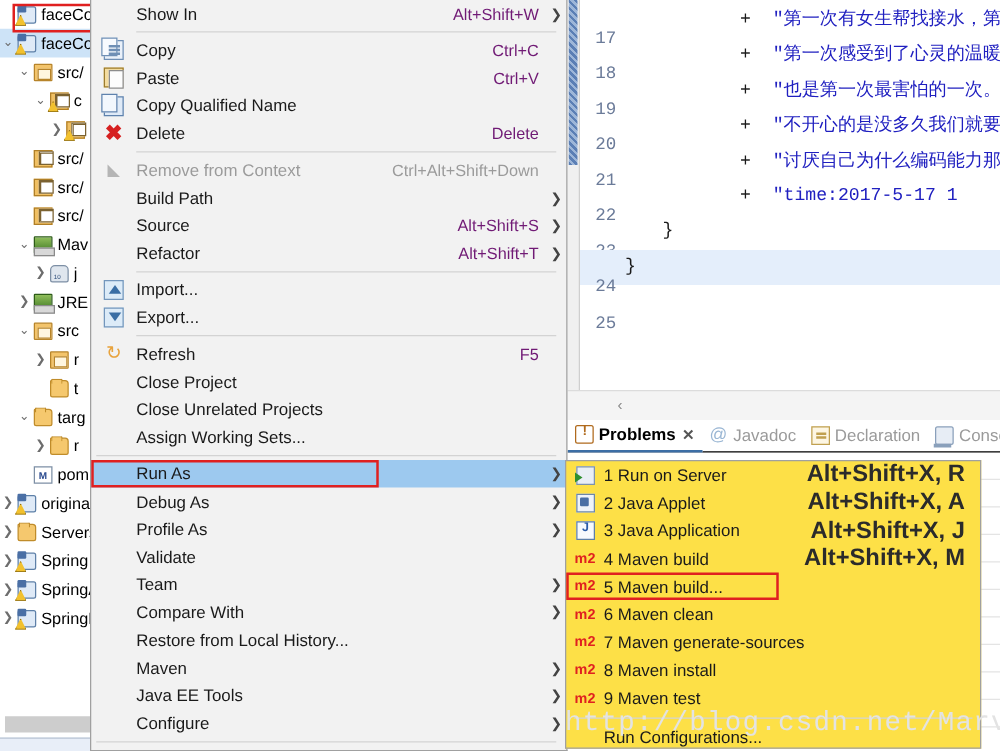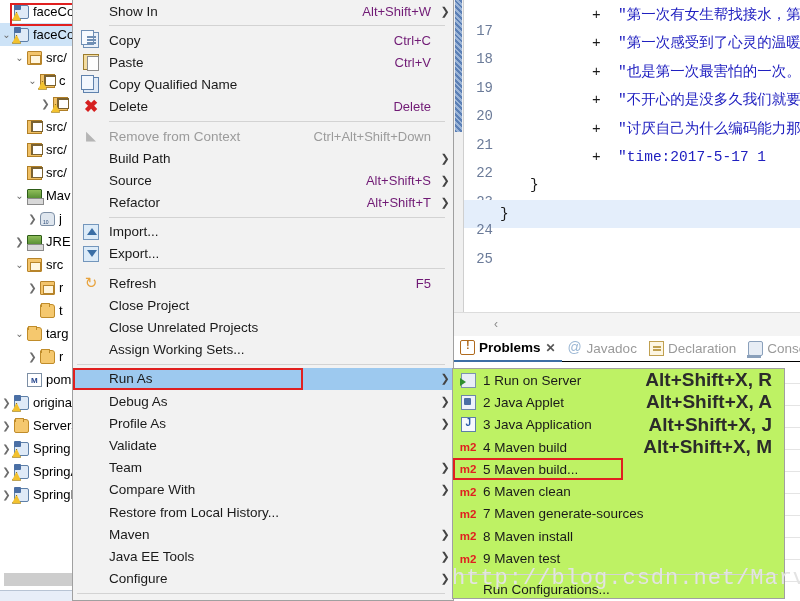--- a/index.html
+++ b/index.html
@@ -152,21 +152,21 @@
   .mic-refresh { color:#e8a33d; font-size:15px; line-height:16px; text-align:center; }
 
   .redbox-runas {
     position: absolute; left: 0px; top: 0px; width: 230px; height: 22px;
     border: 2px solid #e02020; z-index: 30; pointer-events:none;
   }
 
   
   #submenu {
     position: absolute; left: 452px; top: 368px; width: 333px; height: 231px;
-    background: #bef264; border: 1px solid #a0a0a0; z-index: 25;
+    background: #fde047; border: 1px solid #a0a0a0; z-index: 25;
   }
   .sm-i {
     position: relative; display:flex; align-items:center;
     height: 22.3px; font-size: 13.5px; color:#1a1a1a; white-space:nowrap;
   }
   .sm-i .sgut { width:30px; min-width:30px; display:flex; align-items:center; justify-content:center; }
   .sm-i .slabel { flex:1; }
   .sm-i .saccel { padding-right: 12px; font-size:19px; color:#2b2b2b;font-weight:bold; }
   .sm-sep { height:1px; margin: 4px 6px 4px 6px; background:#d3d3d3; }
   .m2 { color:#e02020; font-size:11.5px; font-weight:bold; font-family:"Liberation Sans",sans-serif; }

